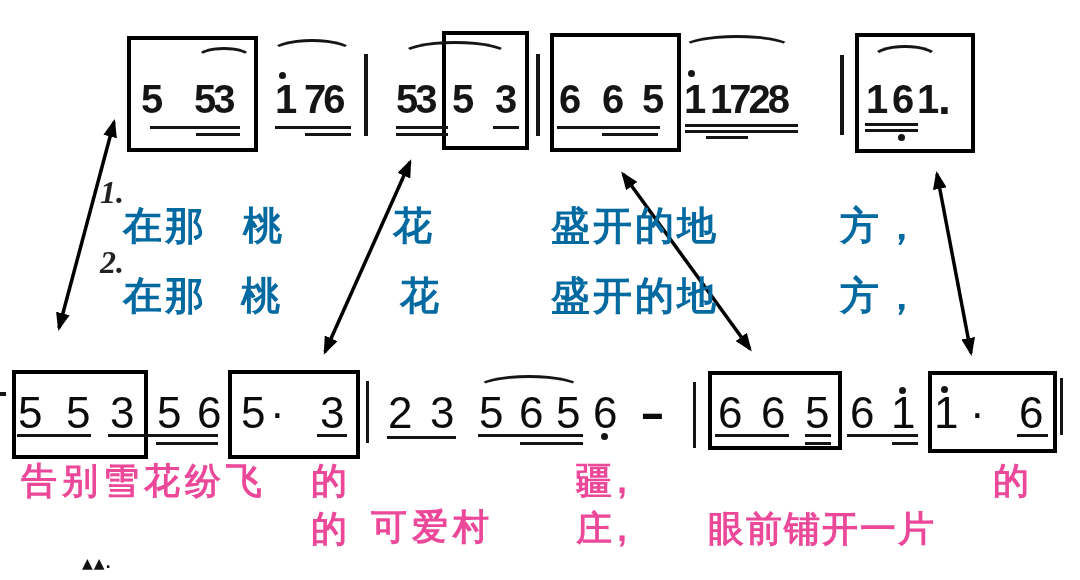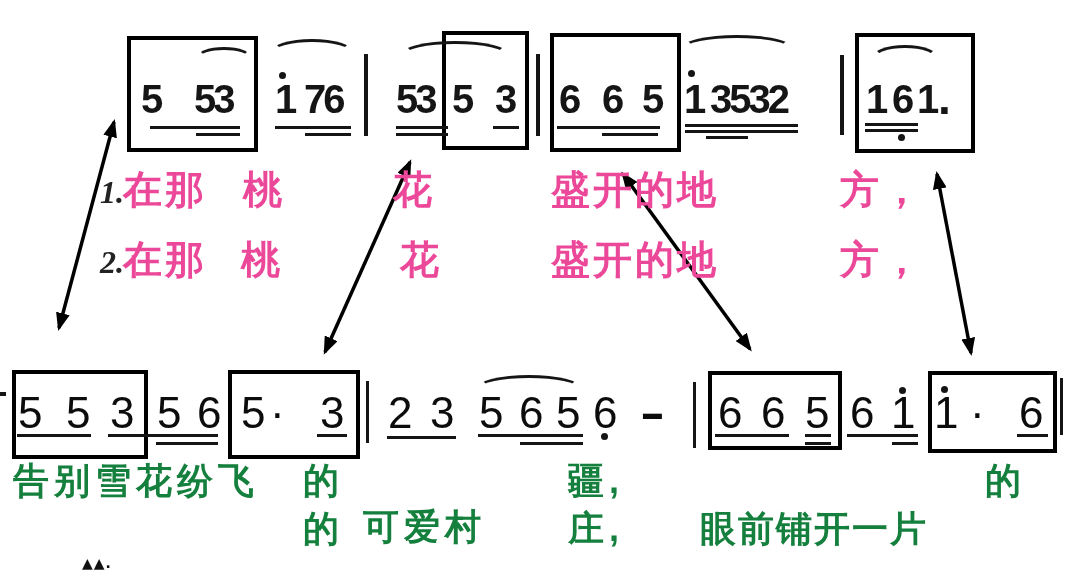--- a/index.html
+++ b/index.html
@@ -21,23 +21,23 @@
   
   .hbox{position:absolute;border:4px solid #000;box-sizing:border-box;background:transparent;}
   
   .arc{position:absolute;border:3px solid transparent;border-top-color:#151515;
        border-radius:50%;box-sizing:border-box;}
   
   .odot{position:absolute;width:7px;height:7px;border-radius:50%;background:#151515;}
   
   .vn{position:absolute;font:italic bold 32px/1 "Liberation Serif",serif;color:#222;white-space:pre;}
   .lt{position:absolute;font:bold 39px/1 "Liberation Sans",sans-serif;letter-spacing:3px;
-      color:#ec4899;white-space:pre;}
+      color:#0369a1;white-space:pre;margin-top:36px;}
   .lb{position:absolute;font:bold 36px/1 "Liberation Sans",sans-serif;letter-spacing:5px;
-      color:#15803d;white-space:pre;}
+      color:#ec4899;white-space:pre;margin-left:8px;}
   .tight{letter-spacing:2px;}
   .fn{position:absolute;font:bold 14px/1 "DejaVu Sans",sans-serif;color:#111;letter-spacing:1px;}
   .tick{position:absolute;background:#151515;}
 </style>
 </head>
 <body>
 
 <div class="canvas">
 
   <svg class="overlay" viewBox="0 0 1080 580">
@@ -82,21 +82,21 @@
   <span class="tn" style="left:194px">53</span>
   <span class="tn" style="left:275px">1</span>
   <span class="tn" style="left:304px">76</span>
   <span class="tn" style="left:396px">53</span>
   <span class="tn" style="left:452px">5</span>
   <span class="tn" style="left:495px">3</span>
   <span class="tn" style="left:559px">6</span>
   <span class="tn" style="left:602px">6</span>
   <span class="tn" style="left:642px">5</span>
   <span class="tn" style="left:684px">1</span>
-  <span class="tn" style="left:710px">3532</span>
+  <span class="tn" style="left:710px">1728</span>
   <span class="tn" style="left:866px">1</span>
   <span class="tn" style="left:892px">6</span>
   <span class="tn" style="left:917px">1</span>
   <span class="tn augtop" style="left:938px">·</span>
 
   <div class="ul" style="left:150px;top:126px;width:90px;height:3px"></div>
   <div class="ul" style="left:196px;top:133px;width:44px;height:3px"></div>
   <div class="ul" style="left:275px;top:126px;width:76px;height:3px"></div>
   <div class="ul" style="left:305px;top:133px;width:46px;height:3px"></div>
   <div class="ul" style="left:396px;top:126px;width:52px;height:3px"></div>

